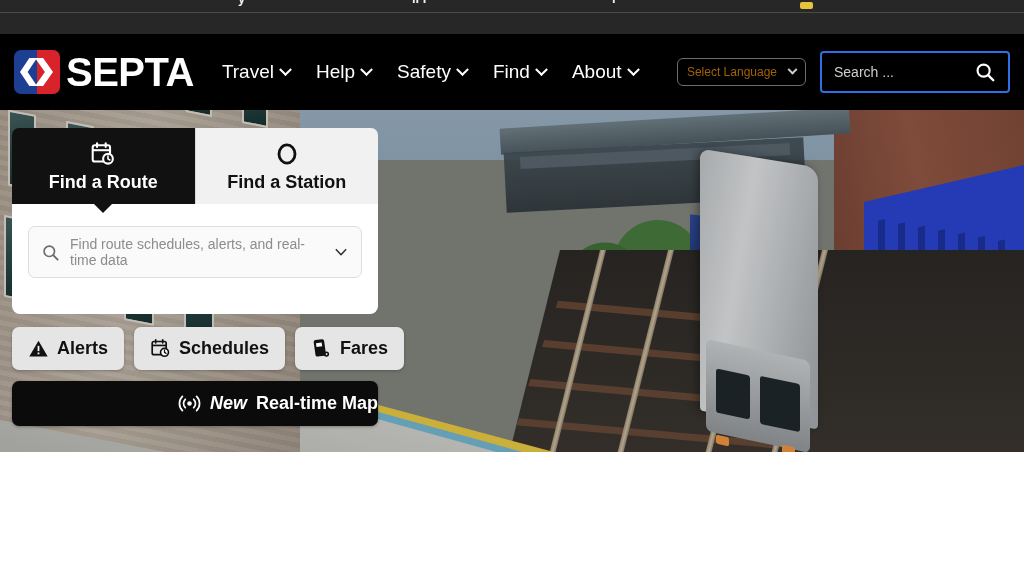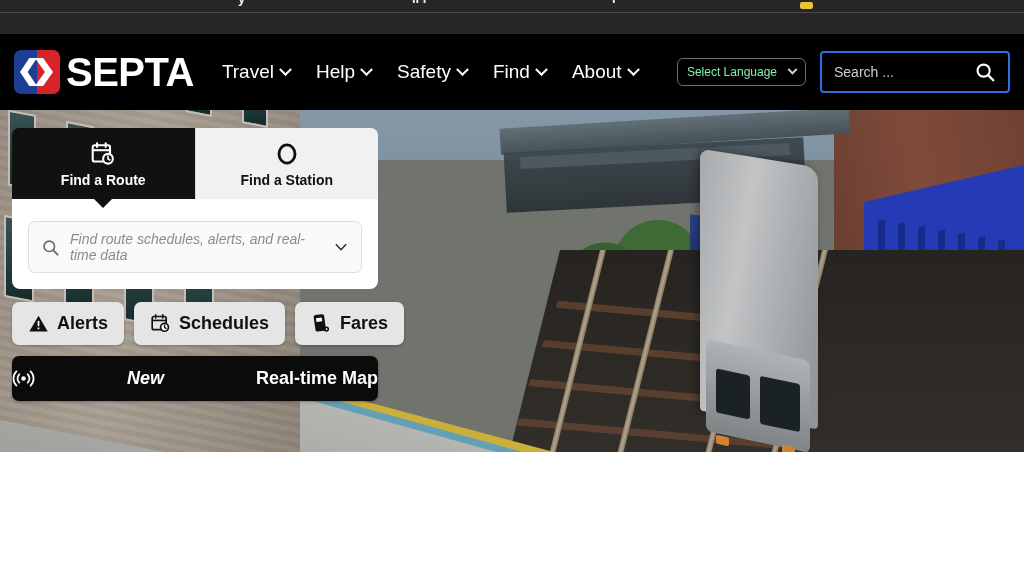--- a/index.html
+++ b/index.html
@@ -156,68 +156,67 @@
   .logo-text {
     color: #fff; font-size: 40px; font-weight: 700; letter-spacing: -0.5px; margin-left: 6px;
     font-family: "Liberation Sans", sans-serif;
   }
   .nav { display: flex; align-items: center; gap: 26px; margin-left: 28px; }
   .nav-item { display: flex; align-items: center; gap: 7px; color: #fff; font-size: 19px; cursor: pointer; }
   .chev { display: inline-block; width: 9px; height: 9px; border-right: 2px solid #fff;
           border-bottom: 2px solid #fff; transform: rotate(45deg) translate(-2px,-2px); }
   .hdr-right { margin-left: auto; display: flex; align-items: center; gap: 14px; margin-right: 14px; }
   .lang {
-    display: flex; align-items: center; gap: 12px; color: #86efac; font-size: 12px;
+    display: flex; align-items: center; gap: 12px; color: #a16207; font-size: 12px;
     border: 1px solid #6d6d6d; border-radius: 6px; padding: 6px 9px; background: #000;
     cursor: pointer;
   }
   .chev-sm { width: 7px; height: 7px; border-right: 2px solid #cfcfcf; border-bottom: 2px solid #cfcfcf;
              transform: rotate(45deg) translate(-2px,-2px); }
   .search-box {
     width: 190px; height: 42px; border: 2px solid #2f6fe4; border-radius: 4px; background: #000;
     display: flex; align-items: center; justify-content: space-between; padding: 0 12px; cursor: text;
   }
   .search-box .ph { color: #cfcfcf; font-size: 14px; }
 
   
   .widget { position: absolute; left: 12px; top: 128px; width: 366px; }
   .tabs { display: flex; }
   .tab {
     flex: 1; background: #f1f1f1; color: #111; text-align: center; padding: 13px 12px 11px;
-    font-size: 14px; font-weight: 700; cursor: pointer; position: relative;
+    font-size: 18px; font-weight: 700; cursor: pointer; position: relative;
     border-right: 1px solid #dcdcdc;
   }
   .tab:last-child { border-right: none; border-top-right-radius: 7px; }
   .tab:first-child { border-top-left-radius: 7px; }
   .tab.active { background: #111; color: #fff; }
   .tab .ticon { display: block; height: 26px; margin-bottom: 5px; }
   .tab.active::after {
     content: ""; position: absolute; left: 50%; bottom: -9px; transform: translateX(-50%);
     border-left: 9px solid transparent; border-right: 9px solid transparent; border-top: 9px solid #111;
   }
   .card {
     background: #fff; border-bottom-left-radius: 8px; border-bottom-right-radius: 8px;
-    padding: 22px 16px 16px;
-    font-style: italic;
+    padding: 22px 16px 36px;
   }
   .combo {
     height: 52px; border: 1px solid #dedede; border-radius: 7px; background: #fafafa;
     display: flex; align-items: center; gap: 10px; padding: 0 12px; cursor: pointer;
   }
   .combo .ph { color: #8c8c8c; font-size: 14px; flex: 1; }
 
   .quick { display: flex; gap: 10px; margin-top: 13px; }
   .pill {
     background: #e5e5e5; border-radius: 7px; height: 43px; display: flex; align-items: center;
     justify-content: center; gap: 8px; font-size: 18px; font-weight: 700; color: #111;
     padding: 0 16px; cursor: pointer; box-shadow: 0 1px 3px rgba(0,0,0,.25);
   }
   .rtm {
     margin-top: 11px; background: #0b0b0b; border-radius: 7px; height: 45px;
-    display: flex; align-items: center; justify-content: space-between; gap: 9px;
+    display: flex; align-items: center; justify-content: flex-end; gap: 9px;
     color: #fff; font-size: 18px; font-weight: 700; cursor: pointer;
     box-shadow: 0 1px 3px rgba(0,0,0,.3);
   }
   .rtm .new { font-style: italic; font-weight: 700; }
   svg { display: block; }
 </style>
 </head>
 <body>
 
 <div id="stage">

